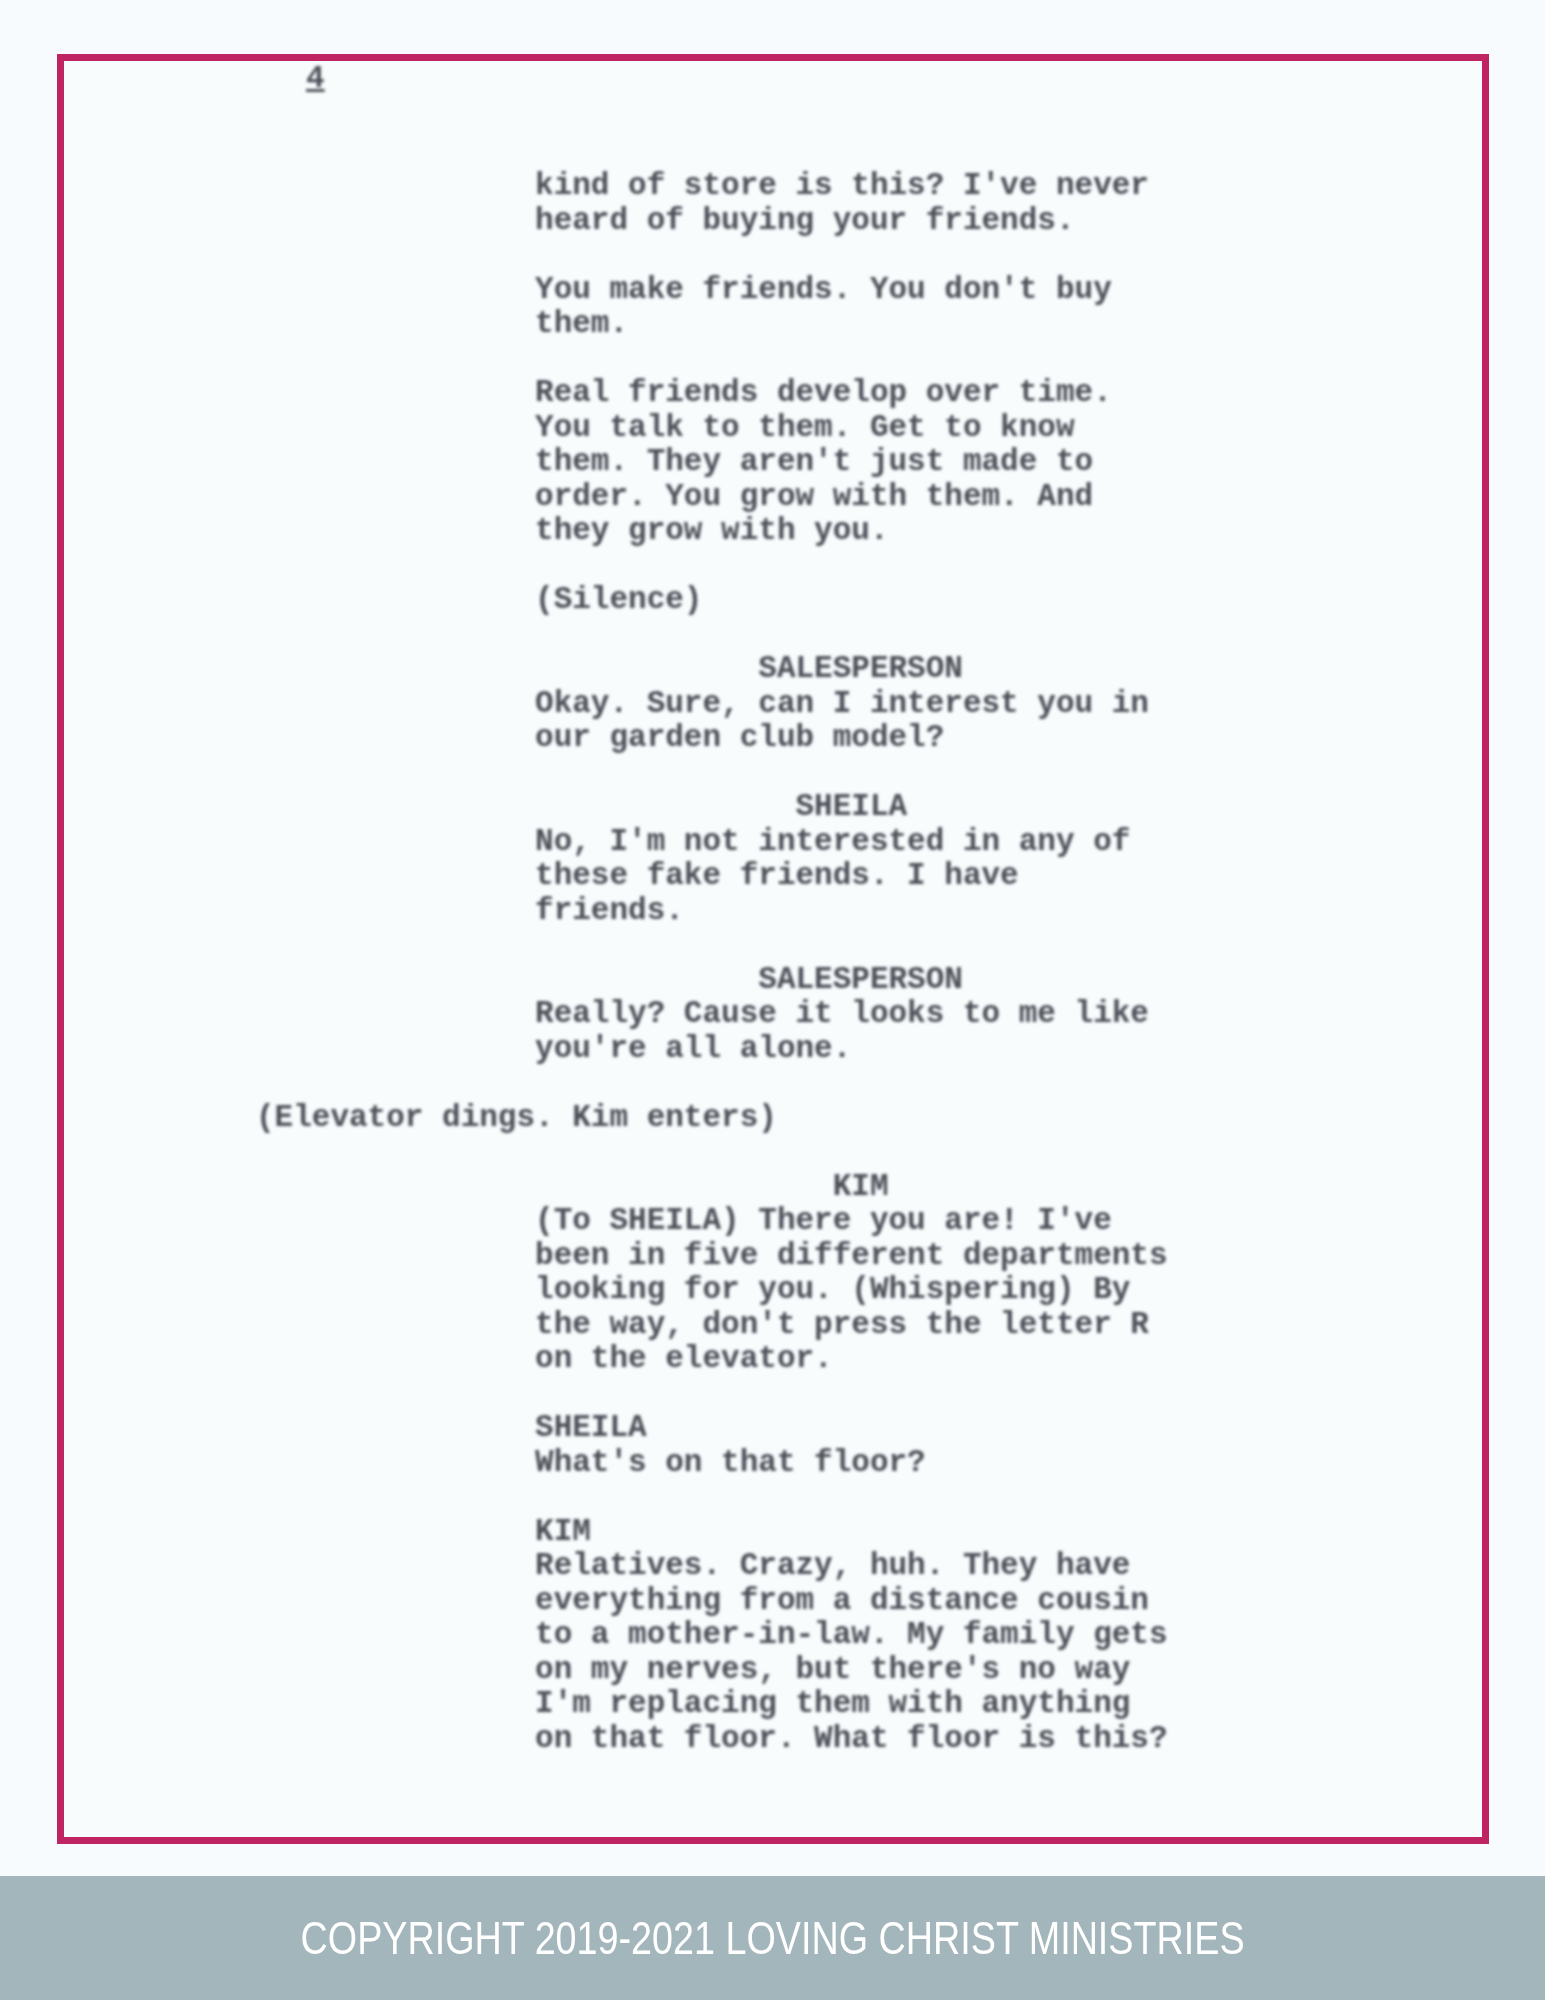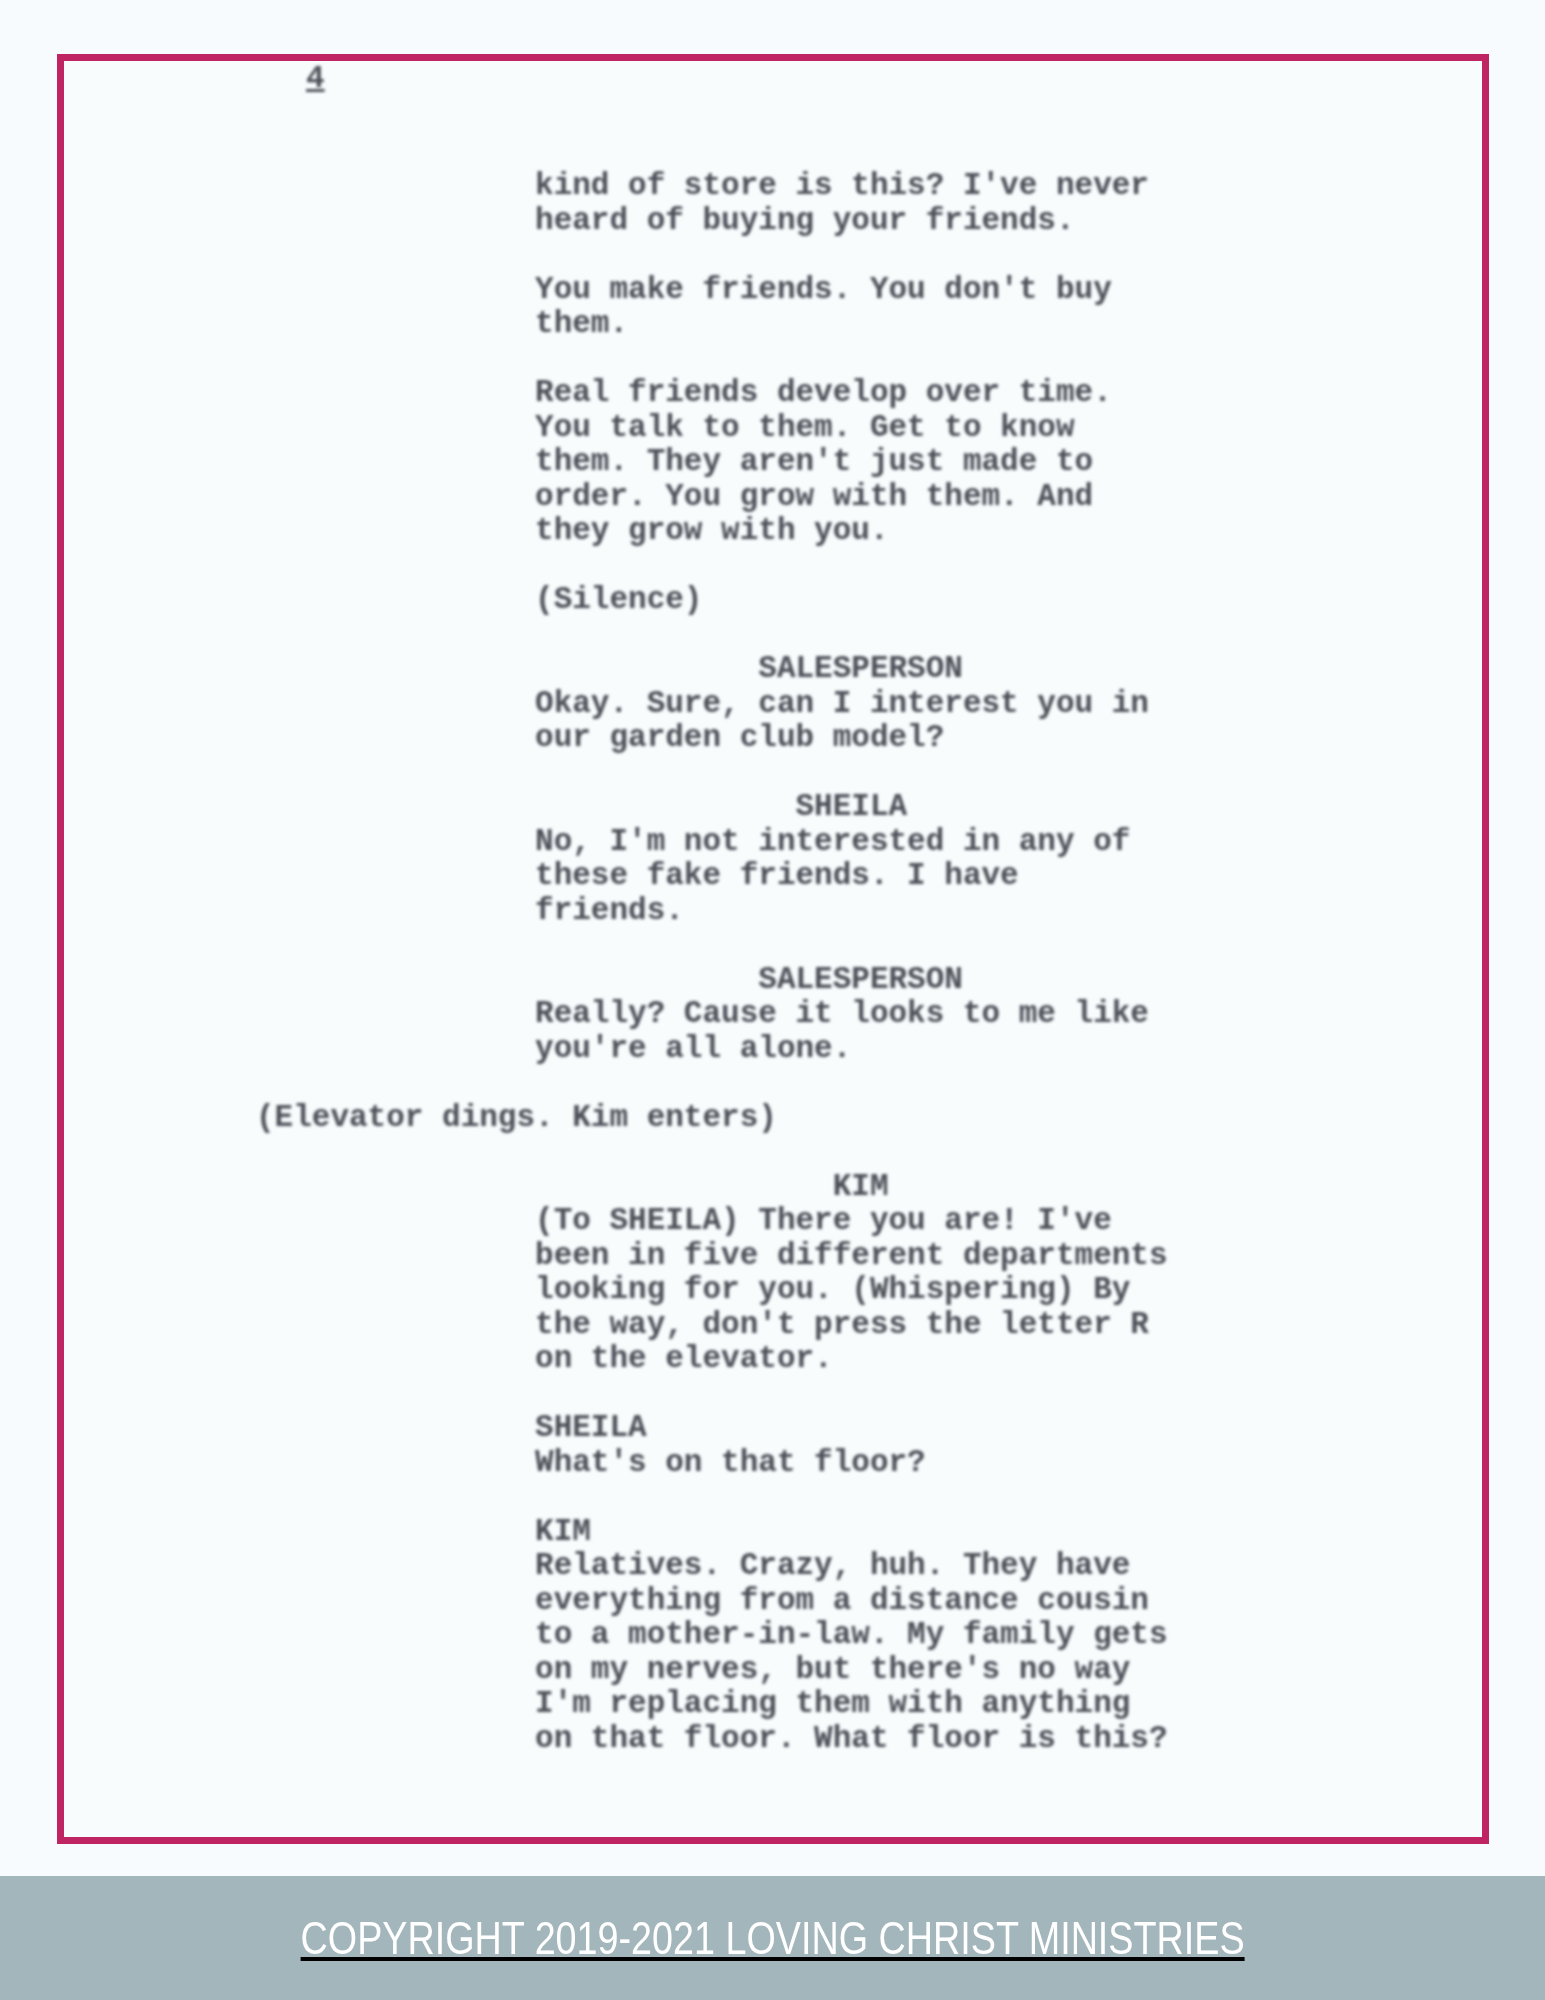--- a/index.html
+++ b/index.html
@@ -56,21 +56,20 @@
   .copyright-banner {
     position: absolute;
     left: 0;
     top: 1876px;
     width: 1545px;
     height: 124px;
     background: #a3b6bb;
     display: flex;
     align-items: center;
     justify-content: center;
-    text-decoration: underline;
   }
   .copyright-text {
     color: #ffffff;
     font-family: "Liberation Sans", sans-serif;
     font-size: 46px;
     font-weight: normal;
     letter-spacing: 0px;
     transform: scaleX(0.82);
     transform-origin: center;
     white-space: nowrap;

